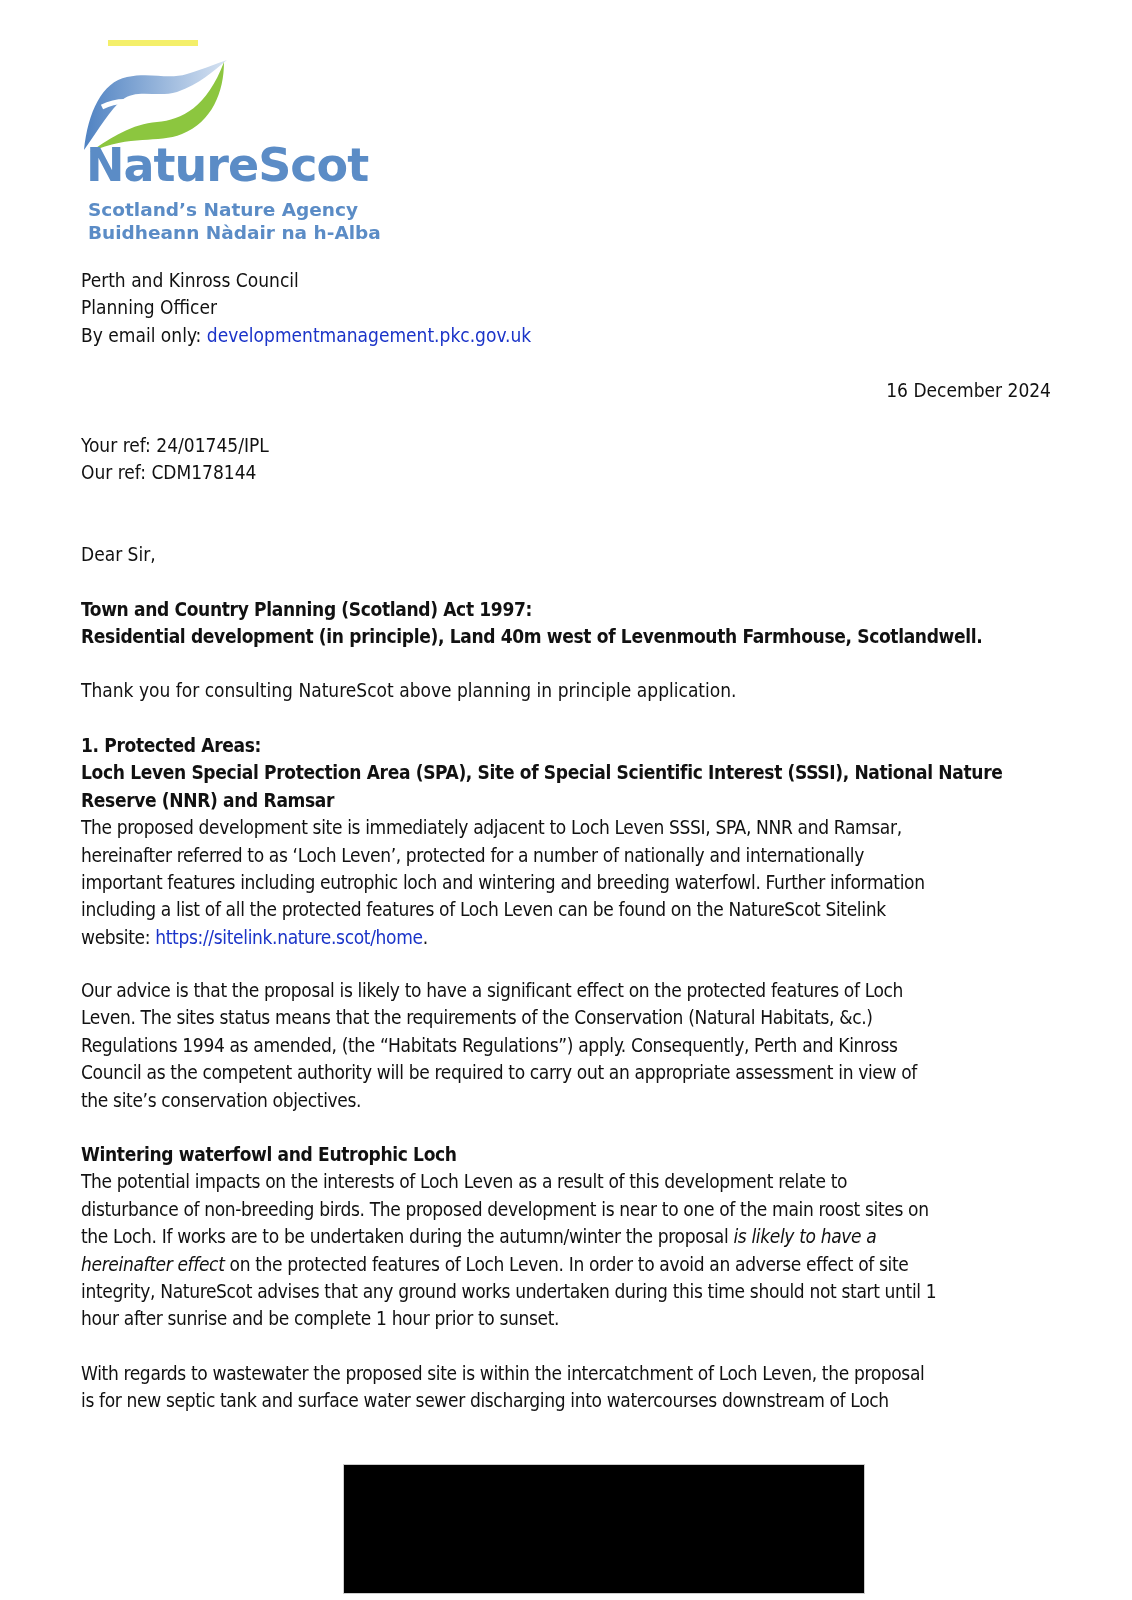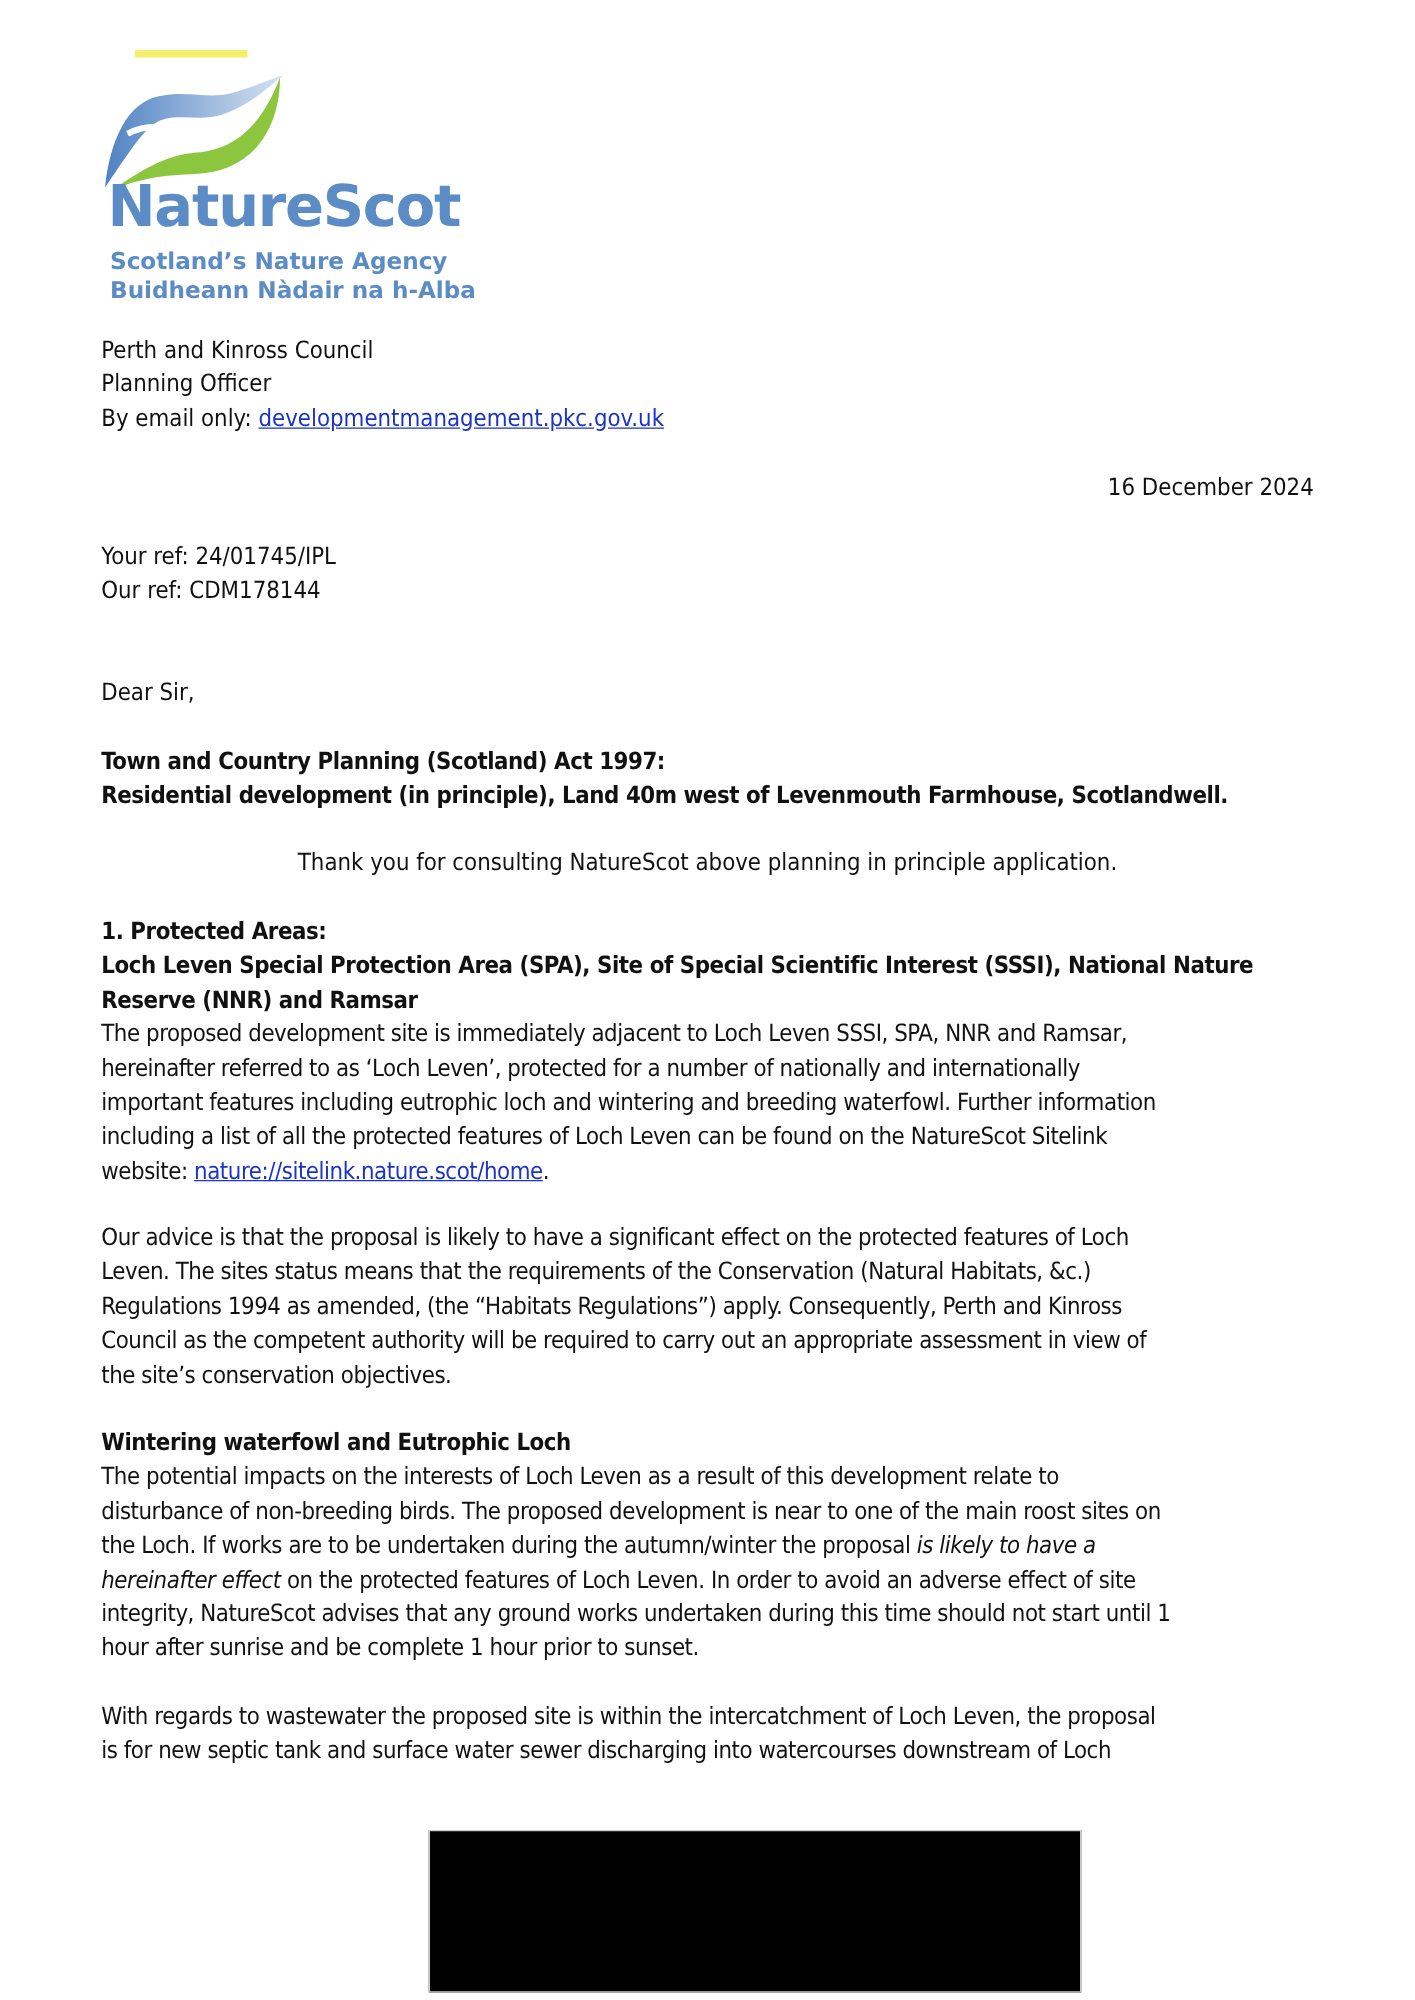--- a/index.html
+++ b/index.html
@@ -80,28 +80,27 @@
       color: #111111;
     }
     .cond {
       font-stretch: condensed;
       letter-spacing: -0.35px;
     }
     .line { display: block; white-space: nowrap; }
     .bold { font-weight: bold; }
     .link {
       color: #1a33c8;
-      text-decoration: underline;
     }
     .addr { top: 267px; }
     .date { top: 377px; text-align: right; }
     .refs { top: 432px; }
     .salutation { top: 541px; }
     .subject { top: 596px; }
-    .thanks { top: 677px; text-align: center; }
+    .thanks { top: 677px; }
     .protected { top: 732px; }
     .advice { top: 977px; }
     .wintering { top: 1141px; }
     .wastewater { top: 1360px; }
 
     .redaction {
       position: absolute;
       left: 343px;
       top: 1464px;
       width: 520px;
@@ -159,21 +158,21 @@
   <div class="text thanks">Thank you for consulting NatureScot above planning in principle application.</div>
 
   <div class="text protected cond">
     <span class="line bold">1. Protected Areas:</span>
     <span class="line bold">Loch Leven Special Protection Area (SPA), Site of Special Scientific Interest (SSSI), National Nature</span>
     <span class="line bold">Reserve (NNR) and Ramsar</span>
     <span class="line">The proposed development site is immediately adjacent to Loch Leven SSSI, SPA, NNR and Ramsar,</span>
     <span class="line">hereinafter referred to as ‘Loch Leven’, protected for a number of nationally and internationally</span>
     <span class="line">important features including eutrophic loch and wintering and breeding waterfowl. Further information</span>
     <span class="line">including a list of all the protected features of Loch Leven can be found on the NatureScot Sitelink</span>
-    <span class="line"><span>website: </span><a class="link">nature://sitelink.nature.scot/home</a><span>.</span></span>
+    <span class="line"><span>website: </span><a class="link">https://sitelink.nature.scot/home</a><span>.</span></span>
   </div>
 
   <div class="text advice cond">
     <span class="line">Our advice is that the proposal is likely to have a significant effect on the protected features of Loch</span>
     <span class="line">Leven. The sites status means that the requirements of the Conservation (Natural Habitats, &amp;c.)</span>
     <span class="line">Regulations 1994 as amended, (the “Habitats Regulations”) apply. Consequently, Perth and Kinross</span>
     <span class="line">Council as the competent authority will be required to carry out an appropriate assessment in view of</span>
     <span class="line">the site’s conservation objectives.</span>
   </div>
 

